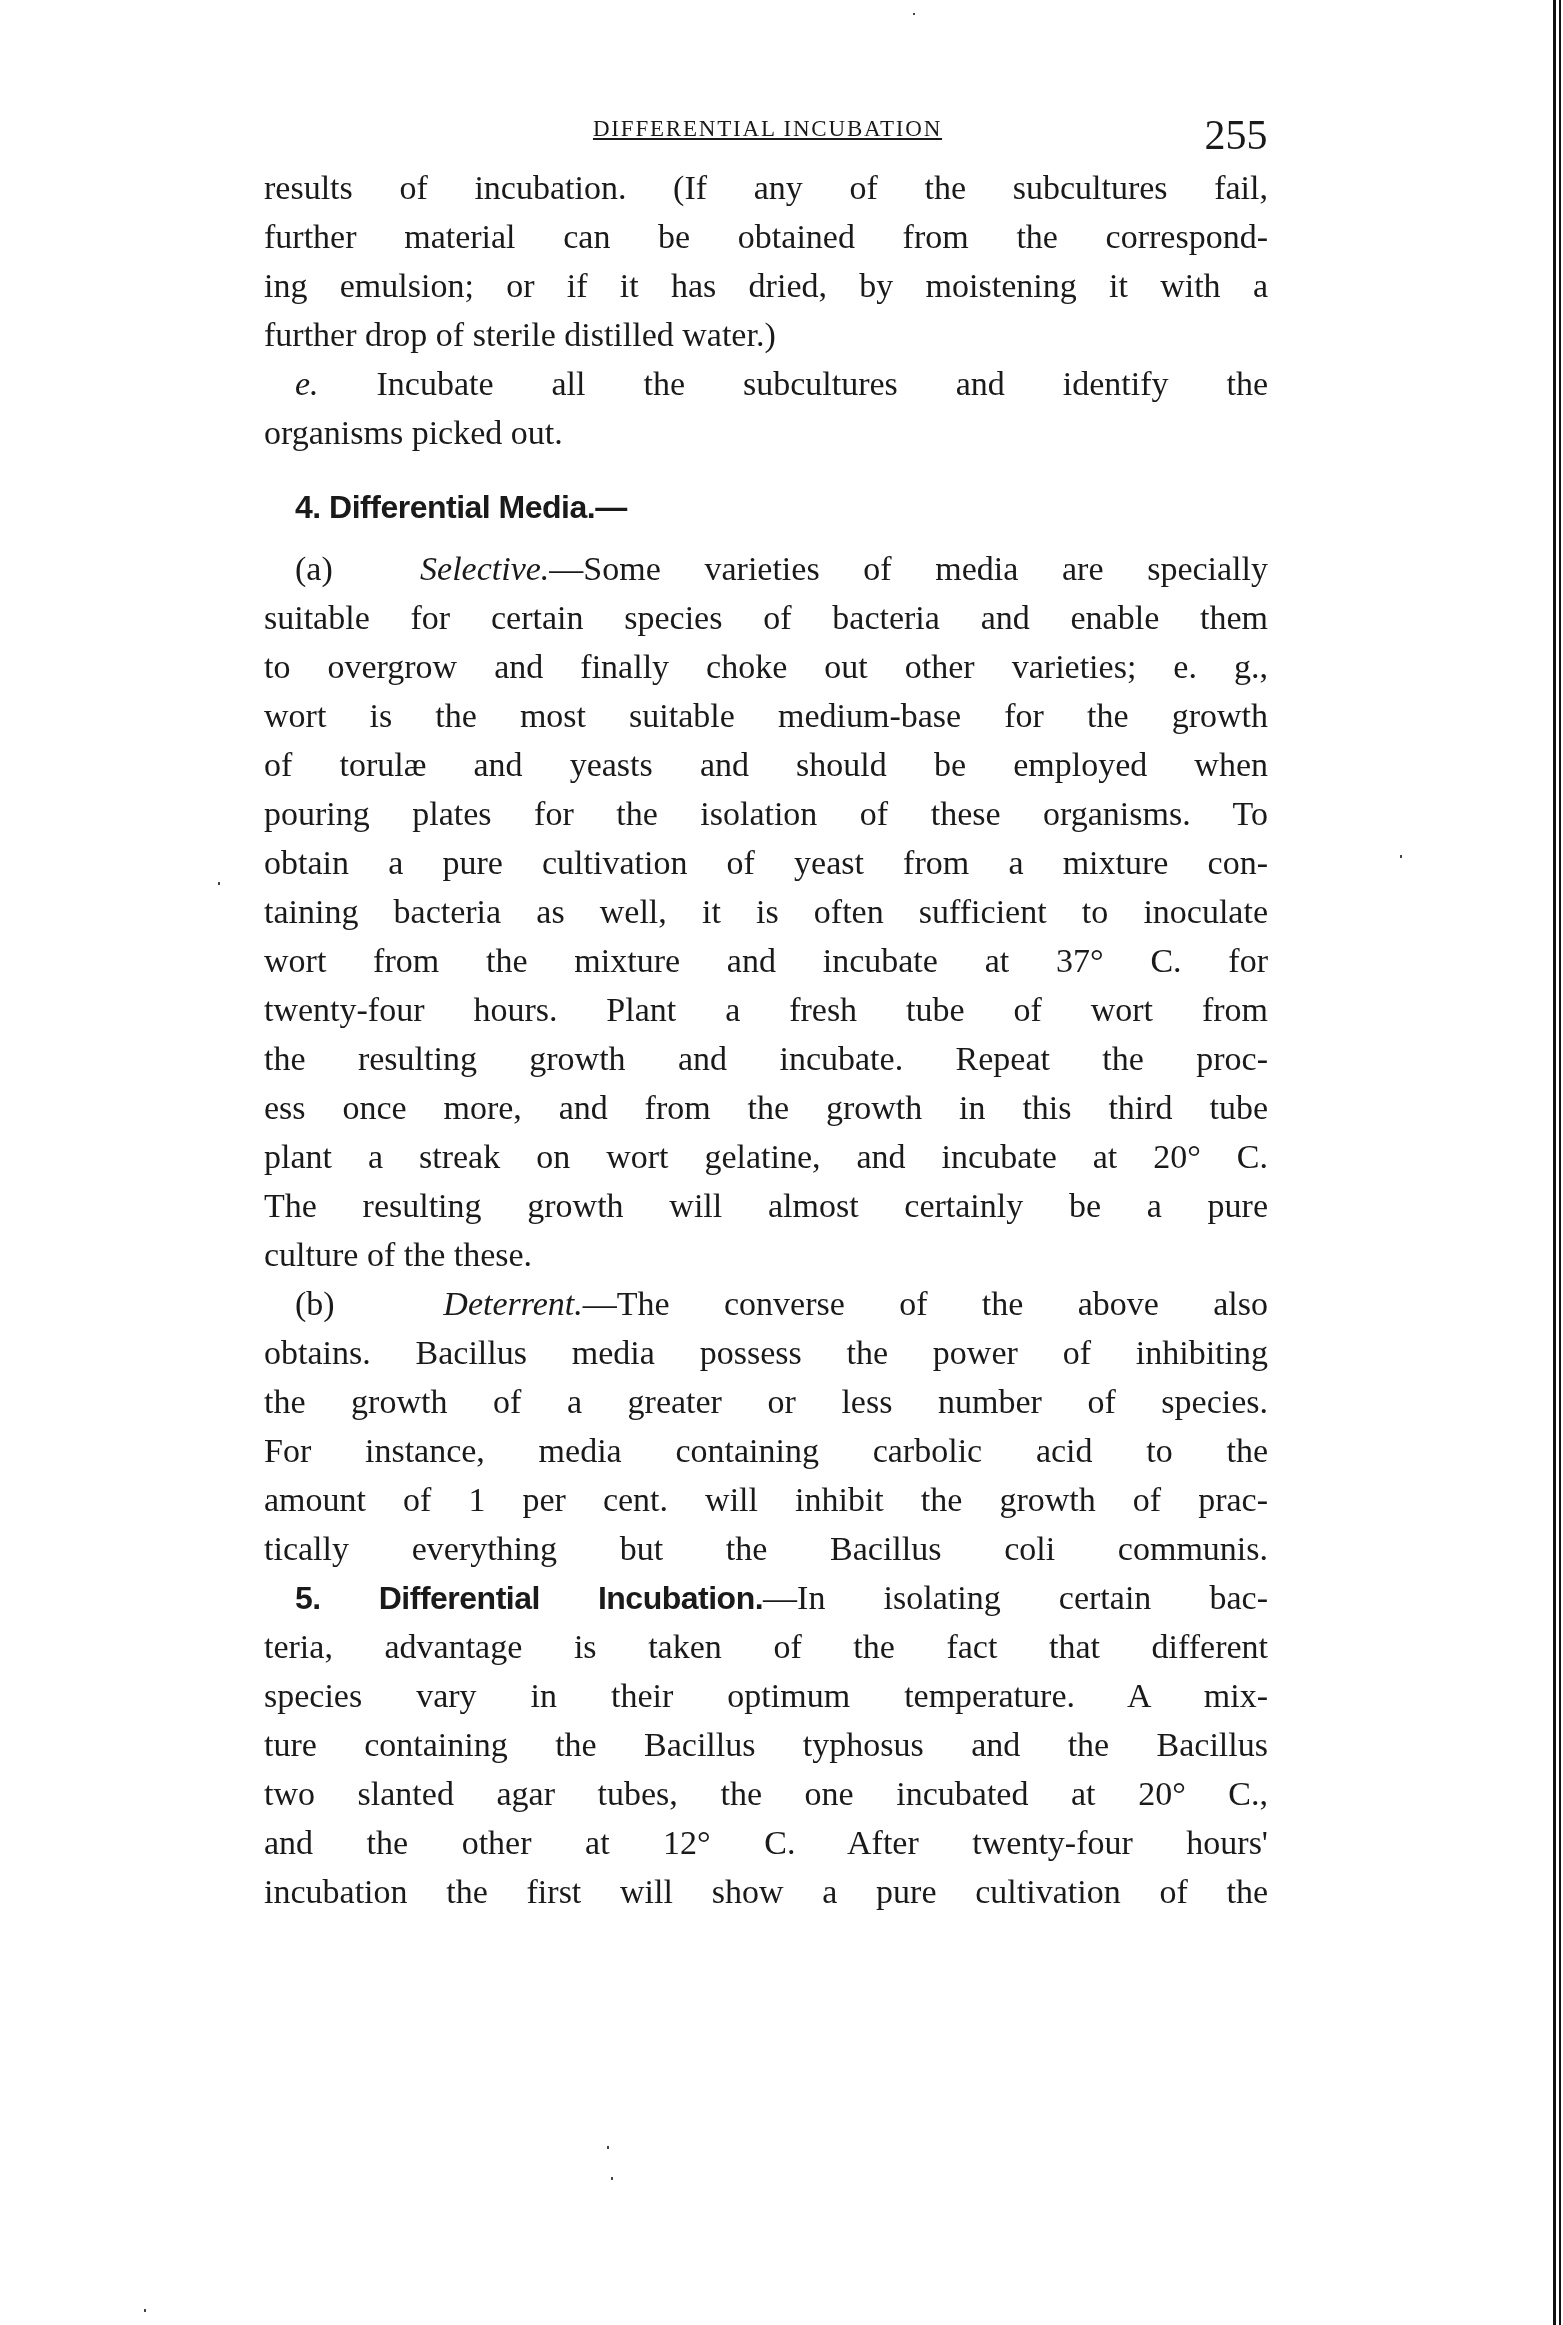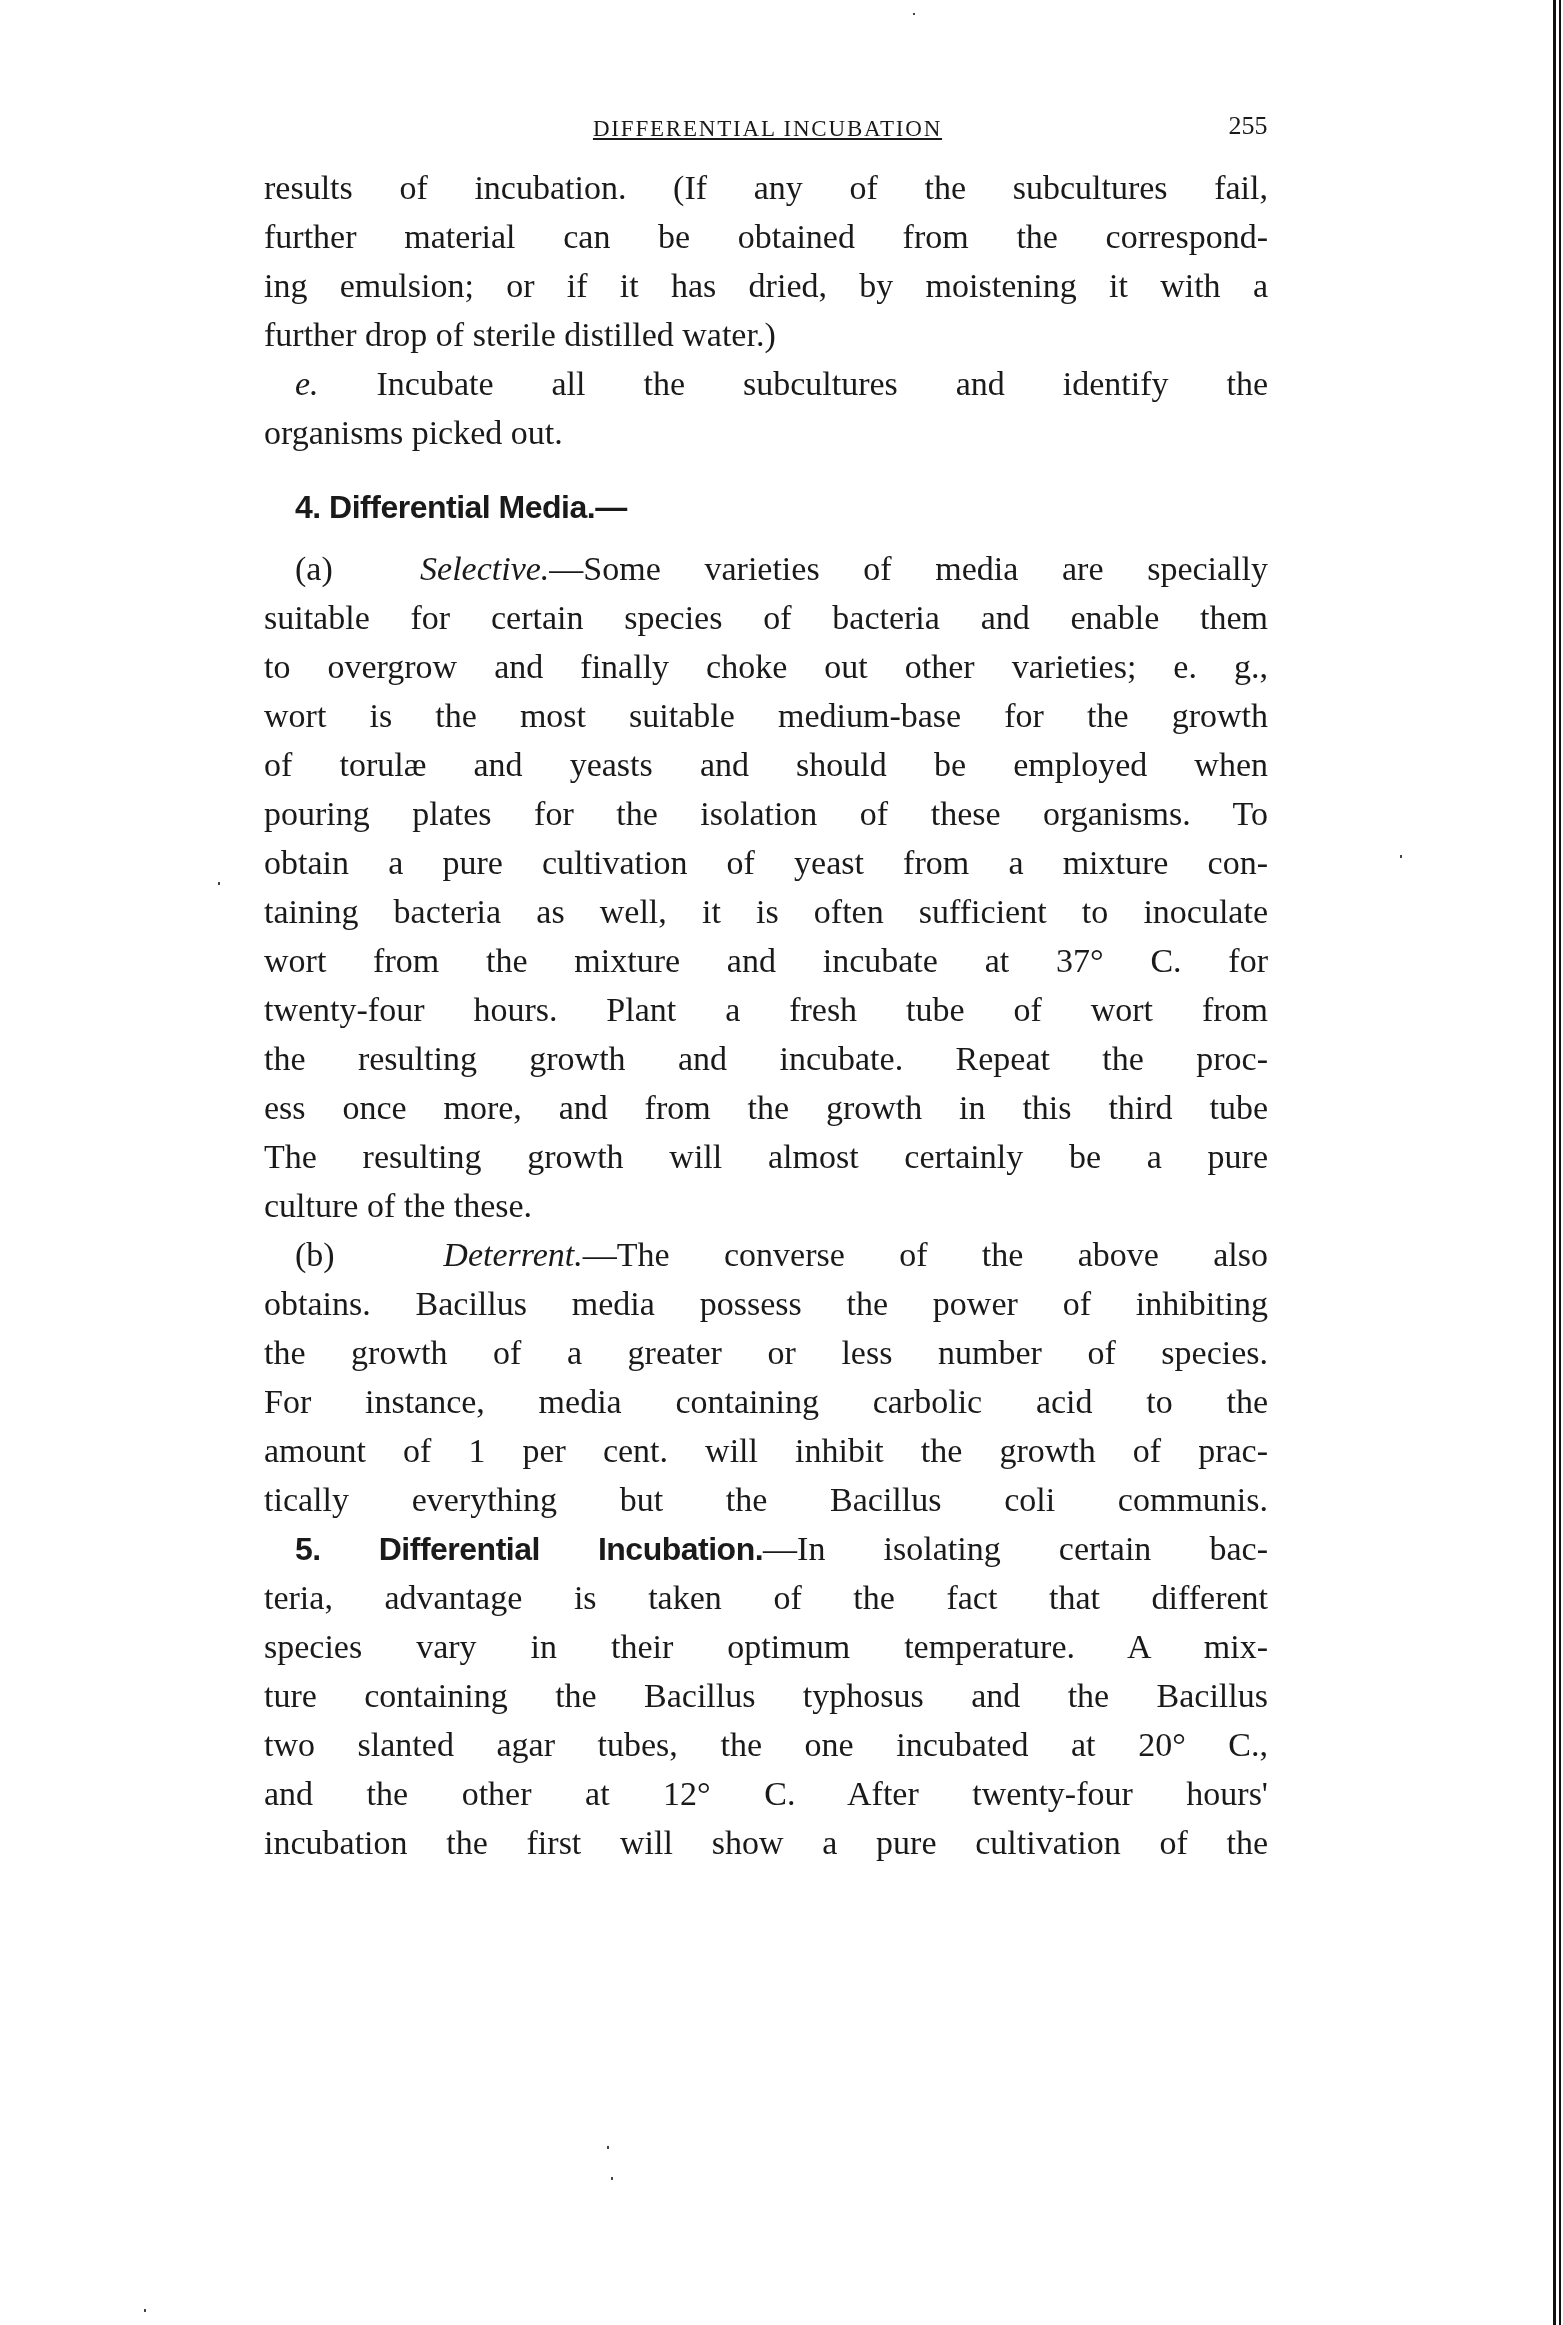--- a/index.html
+++ b/index.html
@@ -1,20 +1,20 @@
 <!DOCTYPE html>
 <html style="font-size:14.5px"><head>
 <meta charset="utf-8">
 <style>
   html, body { margin:0; padding:0; background:#ffffff; }
   body { width:1564px; height:2326px; position:relative; overflow:hidden; font-family:"Liberation Serif","DejaVu Serif",serif; color:#1a1a1a; }
   .page { position:absolute; left:0; top:0; width:1564px; height:2326px; }
   .running-head { position:absolute; top:109px; left:264px; width:1007px; height:44px; }
   .running-title { position:absolute; left:0; right:0; text-align:center; font-size:23px; letter-spacing:1.8px; top:7.3px;text-decoration:underline; }
-  .folio { position:absolute; right:3.6px; top:1.8px; font-size:26px; }
+  .folio { position:absolute; right:3.6px; top:1.8px; font-size:42px; }
   .body { position:absolute; left:264px; top:163px; width:1004px; font-size:34px; line-height:49px; }
   .line { display:block; white-space:nowrap; text-align:justify; text-align-last:justify; height:49px; }
   .line.last { text-align-last:left; }
   .indent { padding-left:31px; }
   .heading { font-family:"Liberation Sans","DejaVu Sans",sans-serif; font-weight:bold; font-size:32px; letter-spacing:-0.5px;margin-top:44px; }
   .gap-head { margin-top:25.5px; margin-bottom:12.7px; }
   i { font-style:italic; }
   .edge-line { position:absolute; top:0; bottom:0; background:#111; }
   .speck { position:absolute; width:1.8px; height:2.7px; background:#444; }
 </style>
@@ -45,20 +45,21 @@
     <span class="line">to overgrow and finally choke out other varieties; e. g.,</span>
     <span class="line">wort is the most suitable medium-base for the growth</span>
     <span class="line">of torulæ and yeasts and should be employed when</span>
     <span class="line">pouring plates for the isolation of these organisms. To</span>
     <span class="line">obtain a pure cultivation of yeast from a mixture con-</span>
     <span class="line">taining bacteria as well, it is often sufficient to inoculate</span>
     <span class="line">wort from the mixture and incubate at 37° C. for</span>
     <span class="line">twenty-four hours. Plant a fresh tube of wort from</span>
     <span class="line">the resulting growth and incubate. Repeat the proc-</span>
     <span class="line">ess once more, and from the growth in this third tube</span>
+    <span class="line">plant a streak on wort gelatine, and incubate at 20° C.</span>
     <span class="line">The resulting growth will almost certainly be a pure</span>
     <span class="line last">culture of the these.</span>
 
     <span class="line indent"><span>(b)</span>&nbsp;&nbsp;<i>Deterrent.</i><span>—The converse of the above also</span></span>
     <span class="line">obtains. Bacillus media possess the power of inhibiting</span>
     <span class="line">the growth of a greater or less number of species.</span>
     <span class="line">For instance, media containing carbolic acid to the</span>
     <span class="line">amount of 1 per cent. will inhibit the growth of prac-</span>
     <span class="line">tically everything but the Bacillus coli communis.</span>
 

